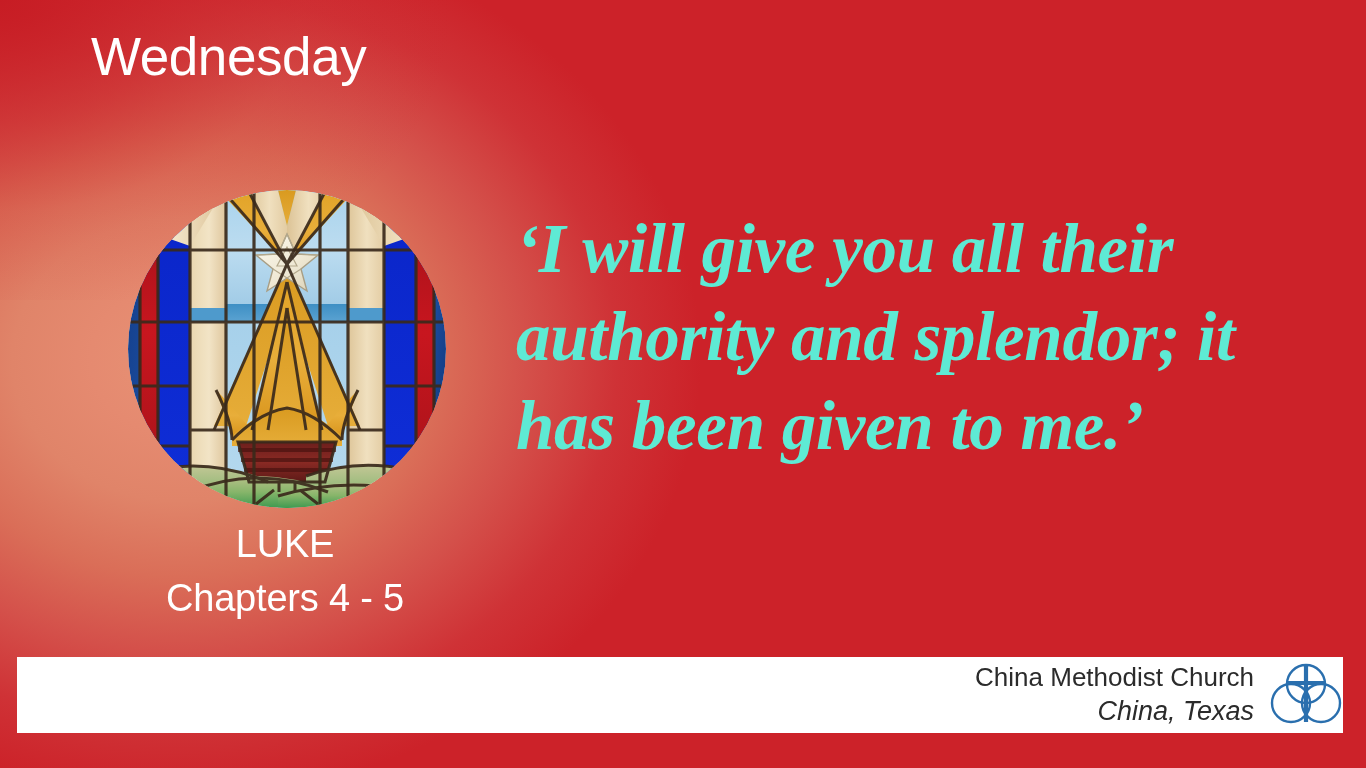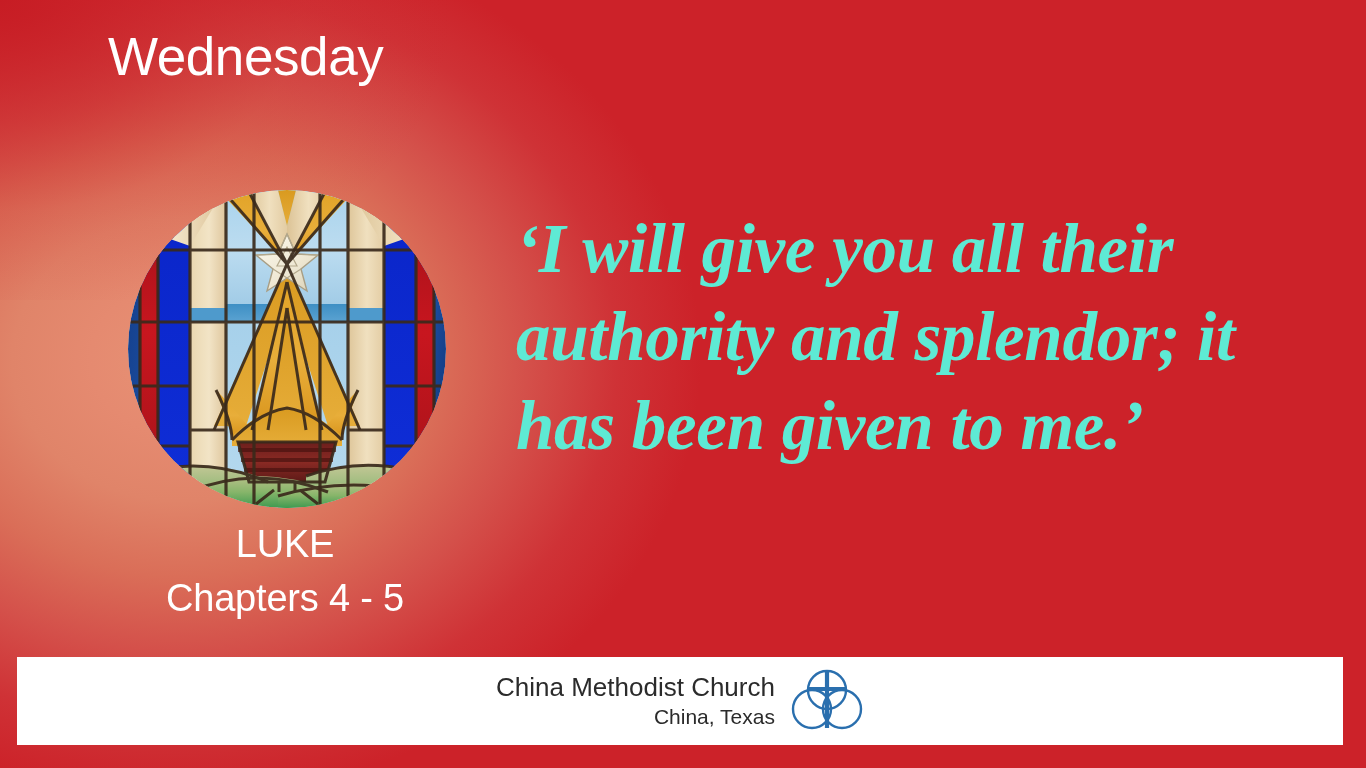--- a/index.html
+++ b/index.html
@@ -43,21 +43,21 @@
                   rgba(198,26,34,0.88) 0%,
                   rgba(202,30,38,0.55) 38%,
                   rgba(205,34,40,0.18) 66%,
                   rgba(205,34,40,0) 100%);
     pointer-events: none;
   }
 
   
   .date-block {
     position: absolute;
-    left: 108px;
+    left: 91px;
     top: 22px;
     color: #ffffff;
     font-size: 53px;
     line-height: 1.33;
     font-weight: 400;
     letter-spacing: -0.4px;
     white-space: nowrap;
   }
 
   
@@ -100,35 +100,35 @@
     line-height: 1.28;
     letter-spacing: -0.3px;
   }
 
   
   #banner {
     position: absolute;
     left: 17px;
     top: 657px;
     width: 1326px;
-    height: 88px;
+    height: 76px;
     background: #ffffff;
     display: flex;
     align-items: center;
-    justify-content: center;
+    justify-content: flex-end;
     gap: 0px;
   }
   .church {
     color: #2b2b2b;
     font-size: 26px;
     line-height: 1.28;
     font-weight: 400;
     white-space: nowrap;
   }
-  .church .sub { font-size: 21px; }
+  .church .sub { font-size: 27px; font-style: italic; }
   .church.left  { text-align: right; padding-right: 15px; }
   .church.right { text-align: left;  padding-left: 15px; }
   #logo { width: 74px; height: 74px; flex: 0 0 auto; }
   #logo svg { display: block; }
 </style>
 </head>
 <body>
 
 <div id="slide">
 

